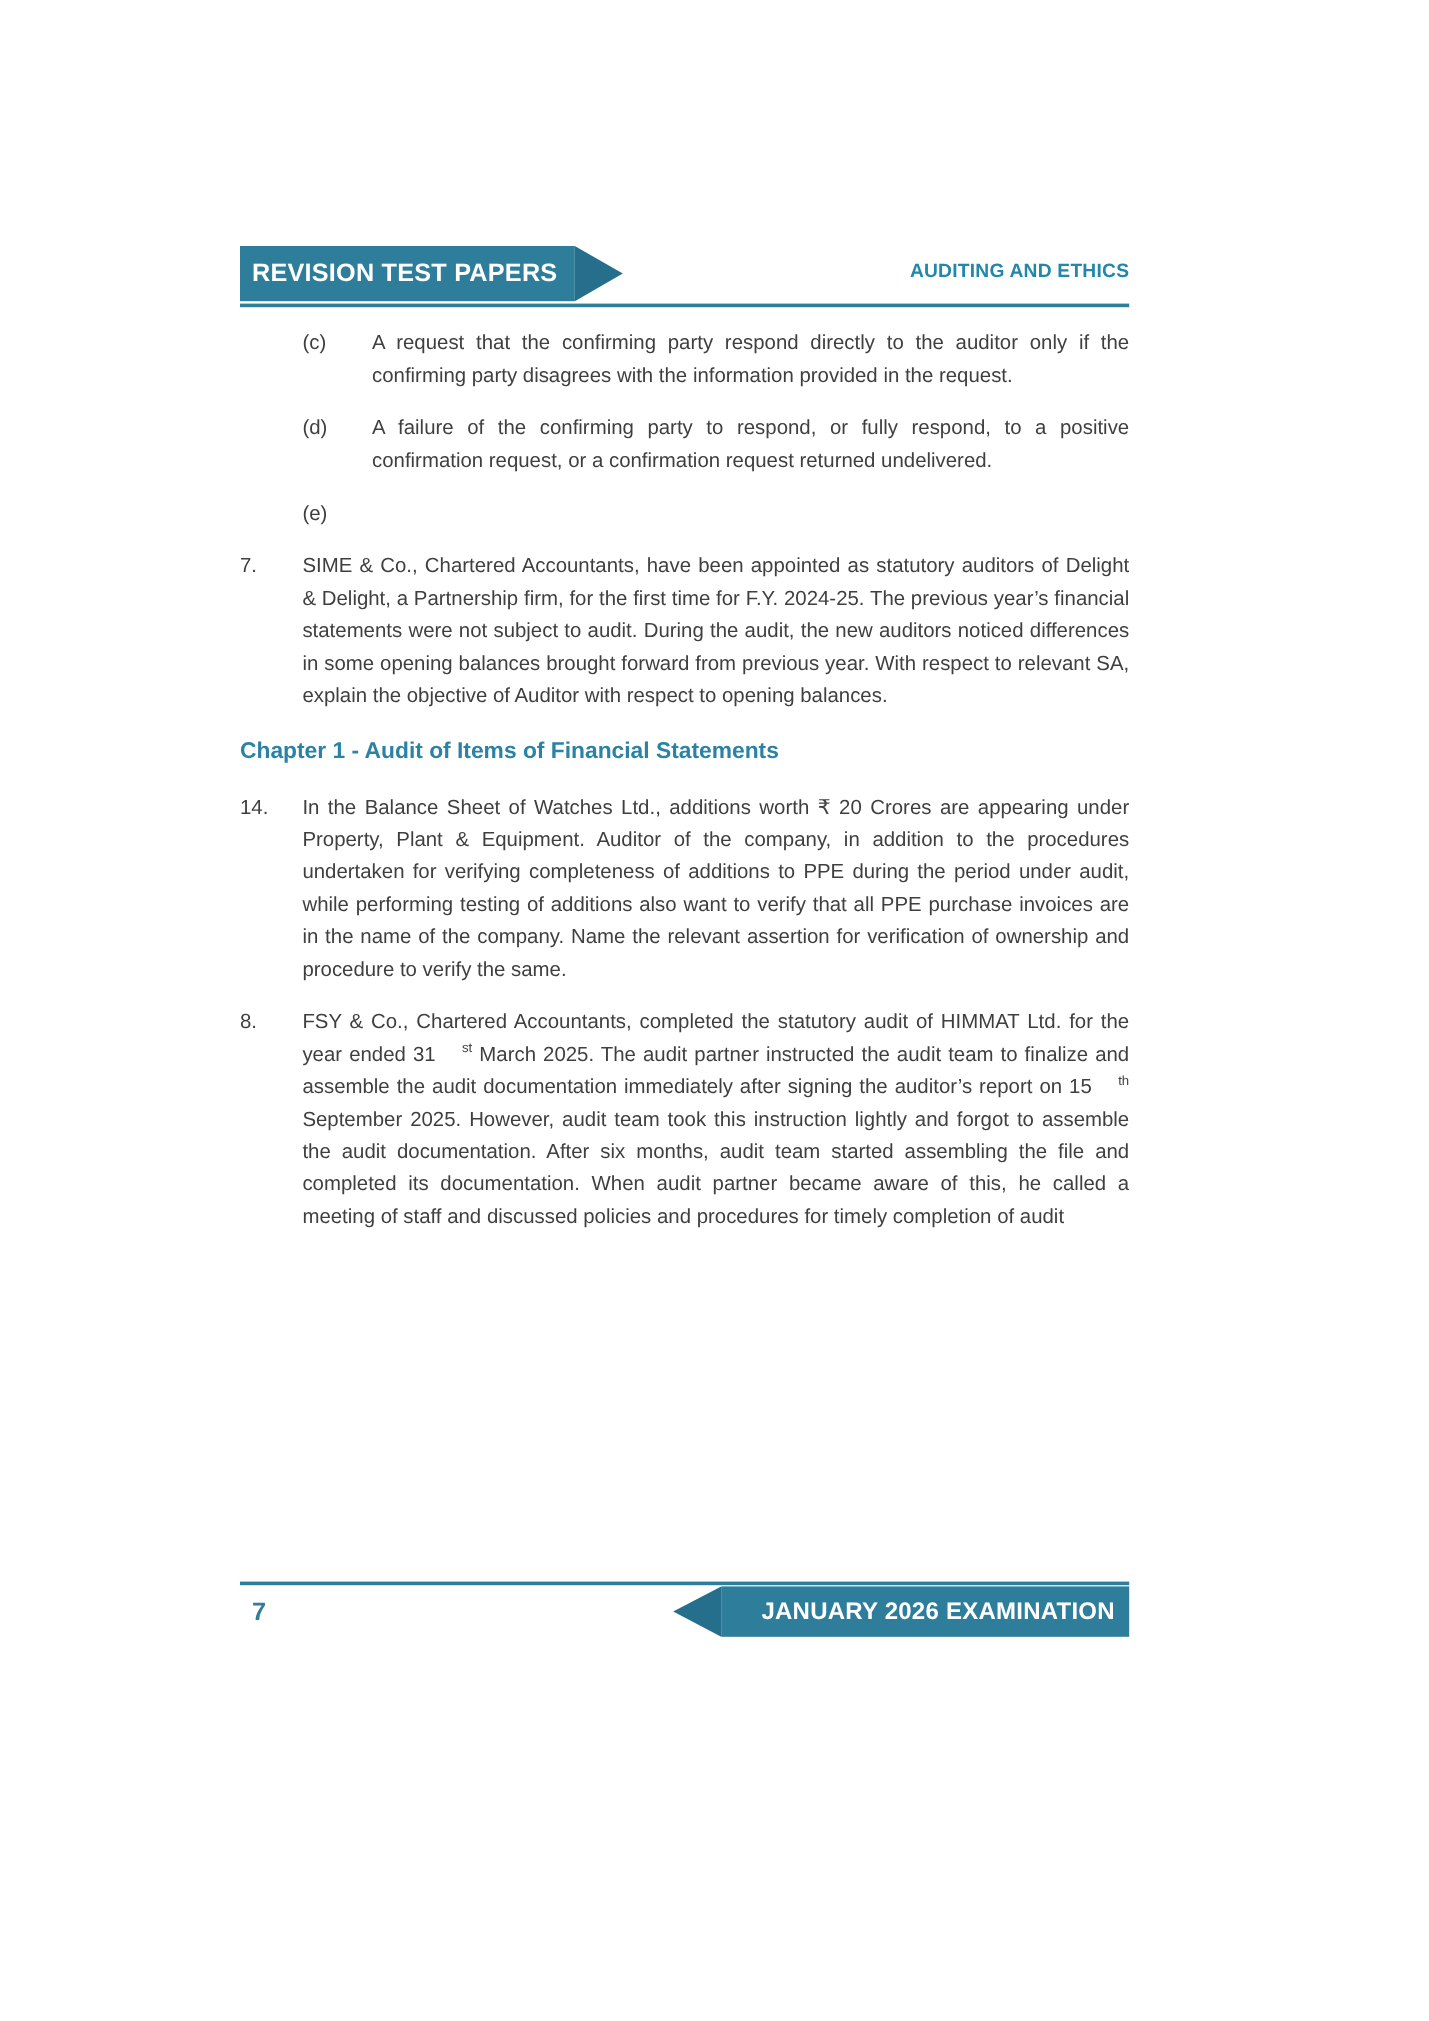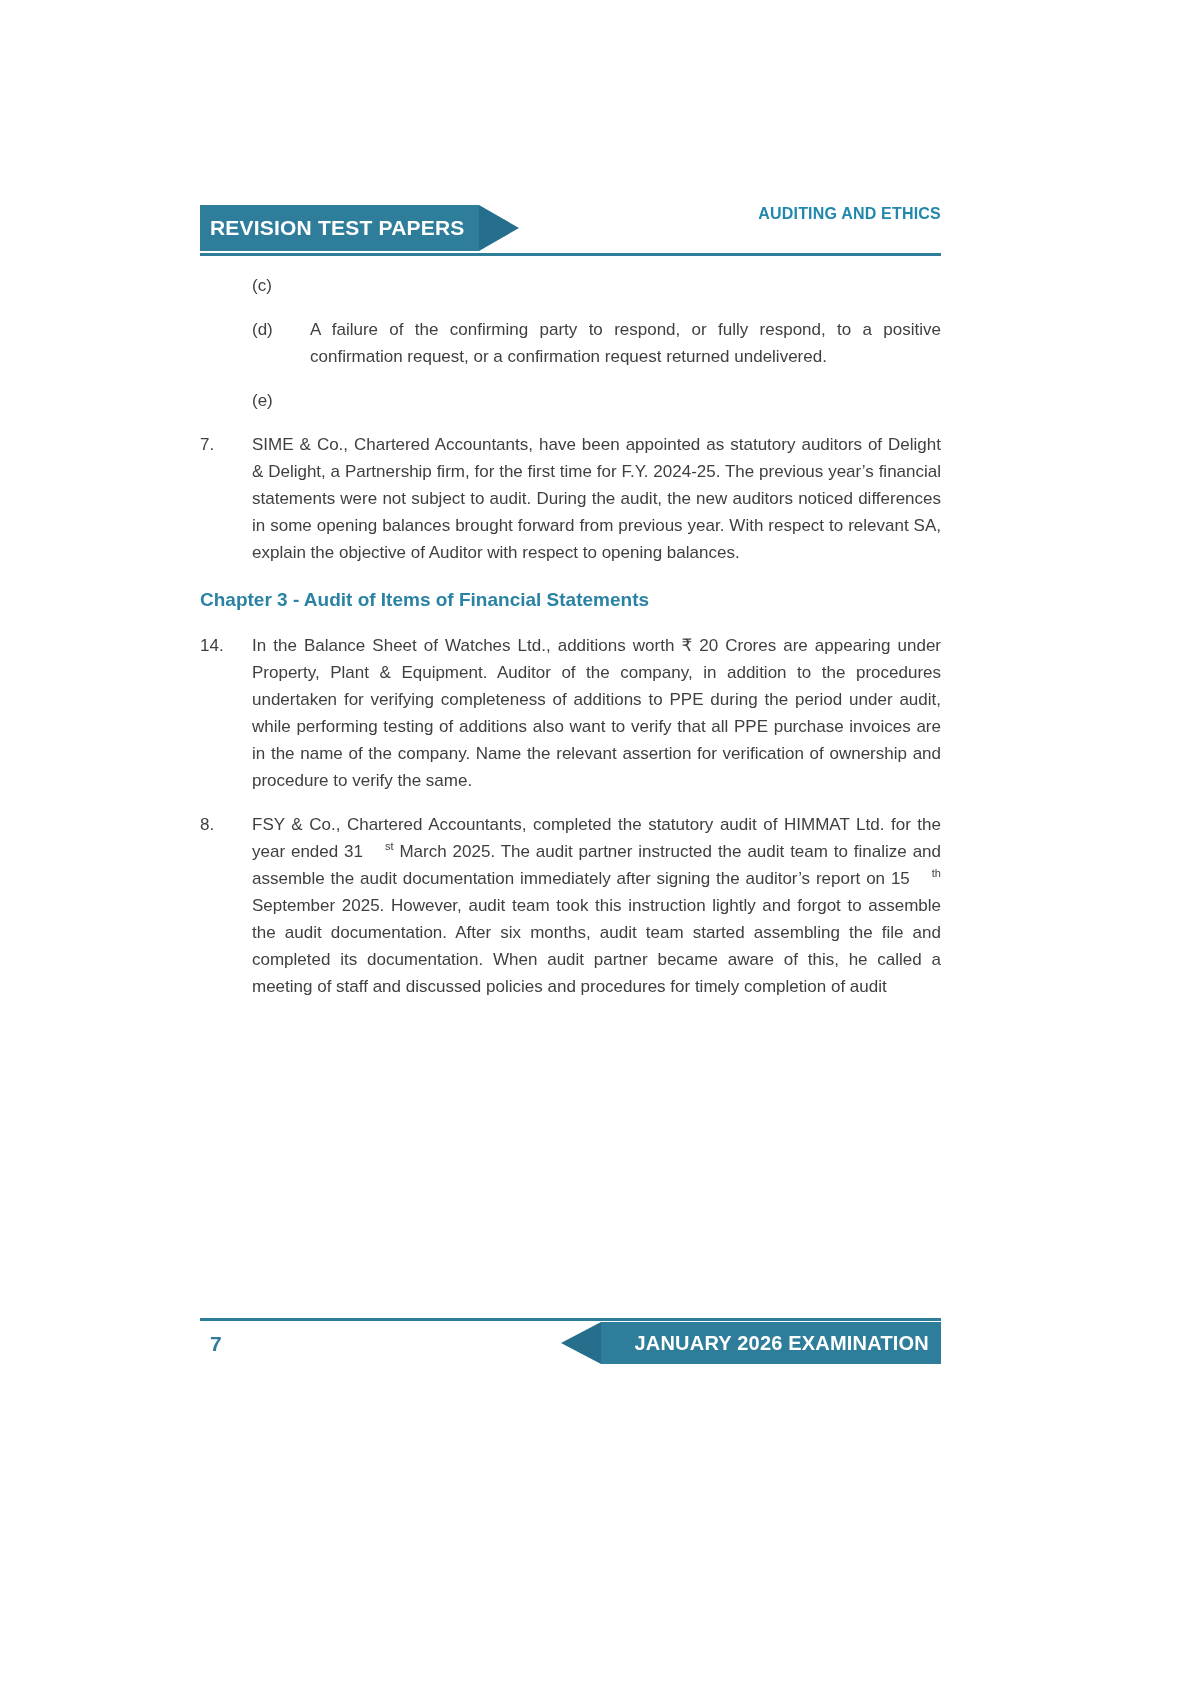--- a/index.html
+++ b/index.html
@@ -20,21 +20,21 @@
   
   .page-header {
     position: absolute;
     left: 200px;
     top: 205px;
     width: 741px;
   }
   .header-row {
     display: flex;
     justify-content: space-between;
-    align-items: flex-start;
+    align-items: center;
   }
   .header-banner {
     position: relative;
     background: var(--accent, #2e7d9b);
     height: 46px;
     display: flex;
     align-items: center;
     padding: 0 14px 0 10px;
     min-width: 266px;
   }
@@ -176,37 +176,38 @@
       </div>
       <div class="header-subject">AUDITING AND ETHICS</div>
     </div>
     <div class="header-rule"></div>
   </header>
 
   <main class="page-content">
 
     <div class="item lettered">
       <span class="item-label">(c)</span>
+      <p class="item-text">A request that the confirming party respond directly to the auditor only if the confirming party disagrees with the information provided in the request.</p>
     </div>
 
     <div class="item lettered">
       <span class="item-label">(d)</span>
       <p class="item-text">A failure of the confirming party to respond, or fully respond, to a positive confirmation request, or a confirmation request returned undelivered.</p>
     </div>
 
     <div class="item lettered">
       <span class="item-label">(e)</span>
     </div>
 
     <div class="item numbered">
       <span class="item-label">7.</span>
       <p class="item-text">SIME &amp; Co., Chartered Accountants, have been appointed as statutory auditors of Delight &amp; Delight, a Partnership firm, for the first time for F.Y. 2024-25. The previous year’s financial statements were not subject to audit. During the audit, the new auditors noticed differences in some opening balances brought forward from previous year. With respect to relevant SA, explain the objective of Auditor with respect to opening balances.</p>
     </div>
 
-    <h2 class="chapter-heading">Chapter 3 - Audit of Items of Financial Statements</h2>
+    <h2 class="chapter-heading">Chapter 1 - Audit of Items of Financial Statements</h2>
 
     <div class="item numbered">
       <span class="item-label">14.</span>
       <p class="item-text">In the Balance Sheet of Watches Ltd., additions worth ₹ 20 Crores are appearing under Property, Plant &amp; Equipment. Auditor of the company, in addition to the procedures undertaken for verifying completeness of additions to PPE during the period under audit, while performing testing of additions also want to verify that all PPE purchase invoices are in the name of the company. Name the relevant assertion for verification of ownership and procedure to verify the same.</p>
     </div>
 
 
     <div class="item numbered">
       <span class="item-label">8.</span>
       <p class="item-text"><span>FSY &amp; Co., Chartered Accountants, completed the statutory audit of HIMMAT Ltd. for the year ended 31</span><sup>st</sup><span> March 2025. The audit partner instructed the audit team to finalize and assemble the audit documentation immediately after signing the auditor’s report on 15</span><sup>th</sup><span> September 2025. However, audit team took this instruction lightly and forgot to assemble the audit documentation. After six months, audit team started assembling the file and completed its documentation. When audit partner became aware of this, he called a meeting of staff and discussed policies and procedures for timely completion of audit</span></p>

